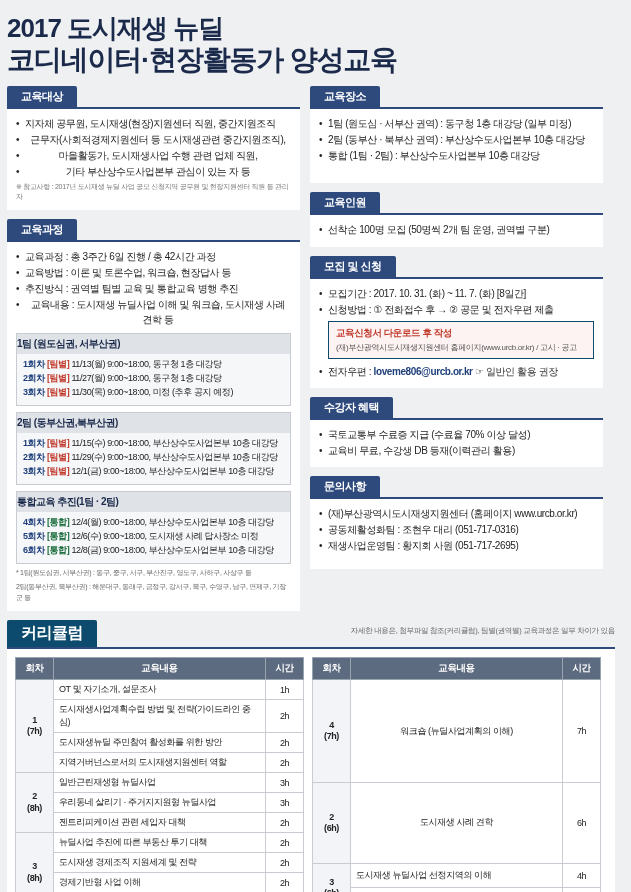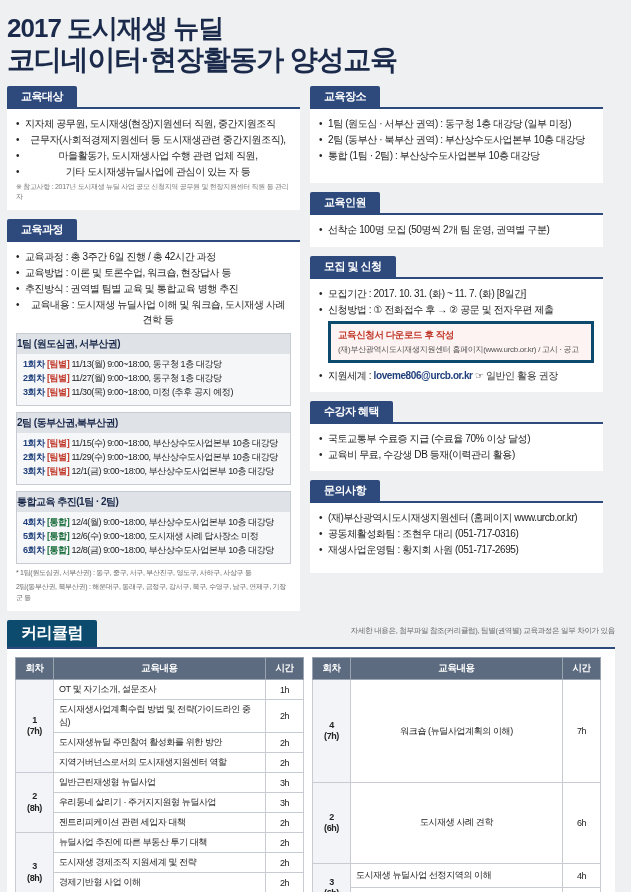--- a/index.html
+++ b/index.html
@@ -43,21 +43,21 @@
   
   .sched { border:1px solid #c8ccd2; background:#f6f7f9; margin-top:6px; }
   .sched-title { background:#dfe3e8; text-align:left; font-size:10px; font-weight:bold; padding:3px 0; color:#1b2a4a; letter-spacing:-0.5px;}
   .sched-body { padding:4px 6px 5px 6px; }
   .srow { font-size:9px; line-height:1.55; letter-spacing:-0.4px; white-space:nowrap; }
   .srow .lbl { color:#1f3f7a; font-weight:bold; }
   .tag { color:#c0392b; font-weight:bold; }
   .tag2 { color:#1f6f3f; font-weight:bold; }
   .footnote { font-size:7px; color:#666; line-height:1.5; margin-top:4px; letter-spacing:-0.3px;}
   
-  .hl-box { border:3px solid #0c4a6e; background:#fdf3f3; padding:5px 7px; margin:4px 0 5px 9px; }
+  .hl-box { border:1px solid #0c4a6e; background:#fdf3f3; padding:5px 7px; margin:4px 0 5px 9px; }
   .hl-title { color:#c0392b; font-size:9.5px; font-weight:bold; letter-spacing:-0.4px;}
   .hl-sub { color:#555; font-size:8px; margin-top:2px; letter-spacing:-0.3px;}
   .email { color:#1f3f7a; font-weight:bold; }
   
   .curr-head {
     background:#0c4a6e; color:#fff; font-size:16px; font-weight:bold;
     display:inline-block; padding:3px 14px; border-radius:2px 2px 0 0; letter-spacing:-0.5px;
   }
   .curr-note { float:right; font-size:7.5px; color:#666; margin-top:6px; letter-spacing:-0.3px;}
   .curr-box { border-top:2px solid #2e4a7d; background:#fff; padding:8px; clear:both;}
@@ -90,21 +90,21 @@
 
     <div class="col">
 
       <div class="sec-wrap">
         <div class="sec-head">교육대상</div>
         <div class="sec-box">
           <ul class="bul">
             <li>지자체 공무원, 도시재생(현장)지원센터 직원, 중간지원조직</li>
             <li class="nodot">근무자(사회적경제지원센터 등 도시재생관련 중간지원조직),</li>
             <li class="nodot">마을활동가, 도시재생사업 수행 관련 업체 직원,</li>
-            <li class="nodot">기타 도시재생뉴딜사업에 관심이 있는 자 등</li>
+            <li class="nodot">기타 부산상수도사업본부 관심이 있는 자 등</li>
           </ul>
           <div class="note">※ 참고사항 : 2017년 도시재생 뉴딜 사업 공모 신청지역 공무원 및 현장지원센터 직원 등 관리자</div>
         </div>
       </div>
 
       <div class="sec-wrap">
         <div class="sec-head">교육과정</div>
         <div class="sec-box">
           <ul class="bul">
             <li>교육과정 :  총 3주간 6일 진행 / 총 42시간 과정</li>
@@ -211,21 +211,21 @@
           <ul class="bul">
             <li>모집기간 :  2017. 10. 31. (화) ~ 11. 7. (화) [8일간]</li>
             <li class="red">신청방법 :  ① 전화접수 후 → ② 공문 및 전자우편 제출</li>
           </ul>
           <div class="hl-box">
             <div class="hl-title">교육신청서 다운로드 후 작성</div>
             <div class="hl-sub">(재)부산광역시도시재생지원센터 홈페이지(www.urcb.or.kr) / 고시 · 공고</div>
           </div>
           <ul class="bul">
             <li>
-              <span>지원세계 : </span><span class="email">loveme806@urcb.or.kr</span>
+              <span>전자우편 : </span><span class="email">loveme806@urcb.or.kr</span>
               <span style="color:#333;">☞ 일반인 활용 권장</span>
             </li>
           </ul>
         </div>
       </div>
 
       <div class="sec-wrap">
         <div class="sec-head">수강자 혜택</div>
         <div class="sec-box">
           <ul class="bul">

